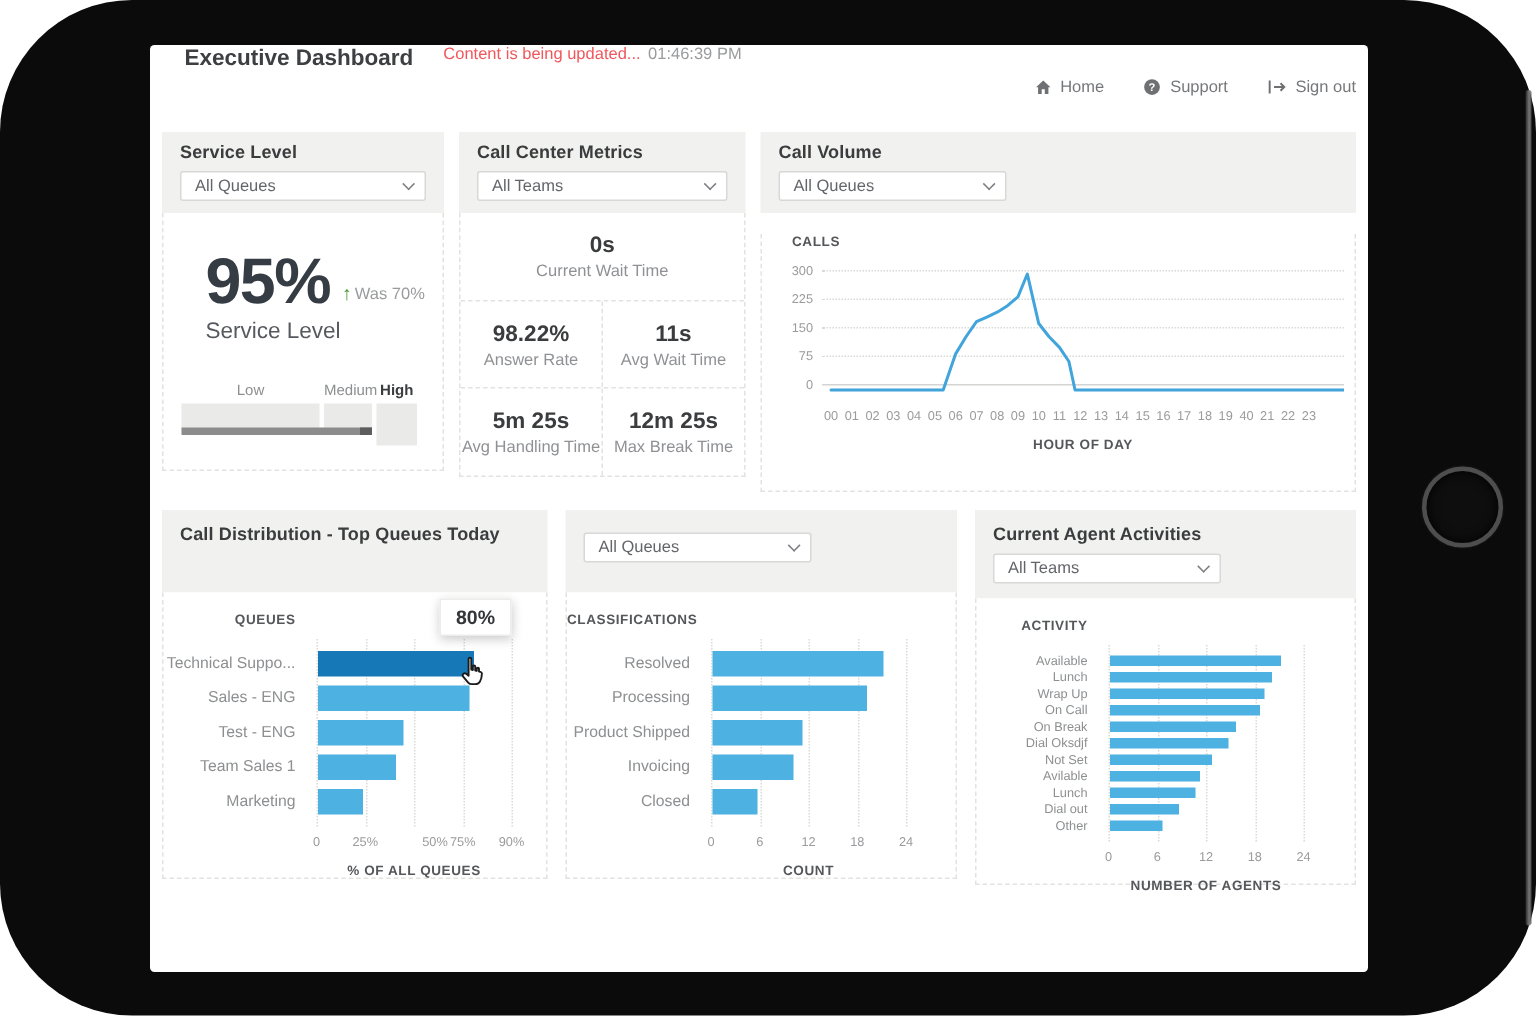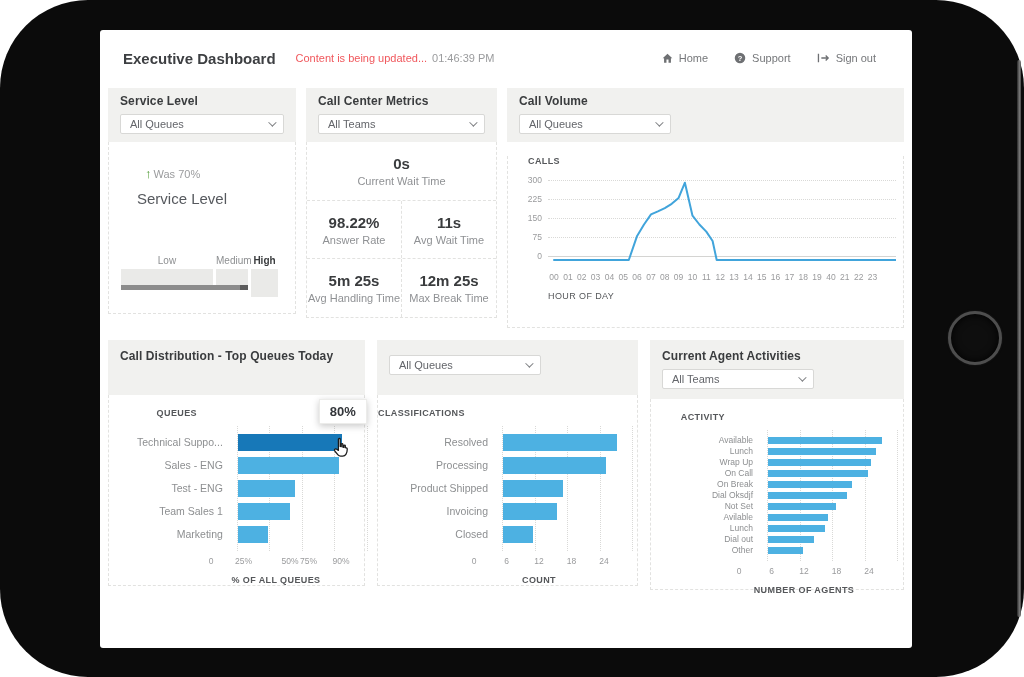--- a/index.html
+++ b/index.html
@@ -14,21 +14,21 @@
                  opacity:.85; }
   .home-button { position:absolute; left:948px; top:311px; width:54px; height:54px;
                  border-radius:50%; background:#0e0e0e; border:3px solid #4e4e4e;
                  box-shadow:inset 0 0 8px #000, 0 0 2px #222; cursor:pointer; }
 
   
   .screen { position:absolute; left:100px; top:30px; width:812px; height:618px;
             background:#ffffff; border-radius:3px; overflow:hidden; }
 
   
-  .app-header { height:56px; display:flex; align-items:center; padding:0 36px 0 23px; }
+  .app-header { height:56px; display:flex; padding:0 8px 0 23px; }
   .app-title { font-size:15px; font-weight:bold; color:#3d3f42; }
   .app-status { font-size:11px; color:#f0575c; margin-left:20px; }
   .app-time { font-size:11px; color:#9a9b9d; margin-left:5px; }
   .app-nav { margin-left:auto; display:flex; align-items:center; gap:26px; }
   .nav-item { display:flex; align-items:center; gap:6px; font-size:11px; color:#75777a;
               text-decoration:none; cursor:pointer; }
   .nav-item svg { display:block; }
 
   
   .row { display:flex; margin:0 8px; align-items:flex-start; }
@@ -83,30 +83,30 @@
 
   
   .lc-ylabel { margin:14px 0 12px 20px; font-size:9px; font-weight:bold; color:#55575a; letter-spacing:.4px; }
   .lc-plot { position:relative; margin-left:40px; }
   .lc-grid { position:absolute; left:0; right:0; height:0; border-top:1px dotted #d9d9d7; }
   .lc-grid.zero { border-top:1px solid #d4d4d2; }
   .lc-ytick { position:absolute; left:-34px; width:28px; text-align:right; font-size:8.5px; color:#9a9b9d; }
   .lc-plot svg { position:absolute; left:0; top:0; }
   .lc-xticks { position:relative; margin-left:40px; height:12px; margin-top:8px; }
   .lc-xticks span { position:absolute; width:14px; text-align:center; font-size:8.5px; color:#9a9b9d; }
-  .lc-xlabel { margin-left:40px; text-align:left; font-size:9px; font-weight:normal; color:#55575a;
+  .lc-xlabel { margin-left:40px; text-align:center; font-size:9px; font-weight:bold; color:#55575a;
                letter-spacing:.4px; margin-top:7px; }
 
   
   .p-dist { width:257px; } .p-class { width:261px; } .p-act { flex:1; }
   .bottom-row .panel-body { height:191px; padding-top:13px; }
   .bc-head { font-size:9px; font-weight:bold; color:#55575a; letter-spacing:.4px;
              text-align:right; padding-right:14px; margin-bottom:8px; }
   .bc-body { display:flex; }
-  .bc-labels { padding-top:5px;margin-left:28px; }
+  .bc-labels { padding-top:5px; }
   .bc-labels div { text-align:right; padding-right:14px; color:#8d8f91; overflow:hidden; white-space:nowrap; }
   .bc-plot { position:relative; }
   .bc-grid { position:absolute; top:0; bottom:0; width:0; border-left:1px dotted #d9d9d7; }
   .bc-bar { position:absolute; left:1px; background:var(--bar); }
   .bc-bar.hl { background:var(--barhl); }
   .bc-tip { position:absolute; top:-27px; background:#fff; border:1px solid #ececea;
             box-shadow:0 2px 7px rgba(0,0,0,.22); padding:4px 10px; font-size:13px;
             font-weight:bold; color:#33363a; z-index:3; }
   .bc-cursor { position:absolute; top:11px; z-index:4; }
   .bc-ticks { position:relative; height:12px; margin-top:5px; }
@@ -164,20 +164,21 @@
         <div class="panel-head">
           <div class="panel-title">Service Level</div>
           <div class="dropdown">
             <span>All Queues</span>
             <span class="chev"></span>
           </div>
         </div>
         <div class="panel-body">
           <div class="sl-main">
             <div class="sl-value-row">
+              <span class="sl-value">95%</span>
               <span class="sl-delta">
                 <span class="sl-arrow">↑</span>
                 <span>Was 70%</span>
               </span>
             </div>
             <div class="sl-caption">Service Level</div>
           </div>
           <div class="gauge">
             <div class="gauge-labels">
               <span class="gl-low">Low</span>

